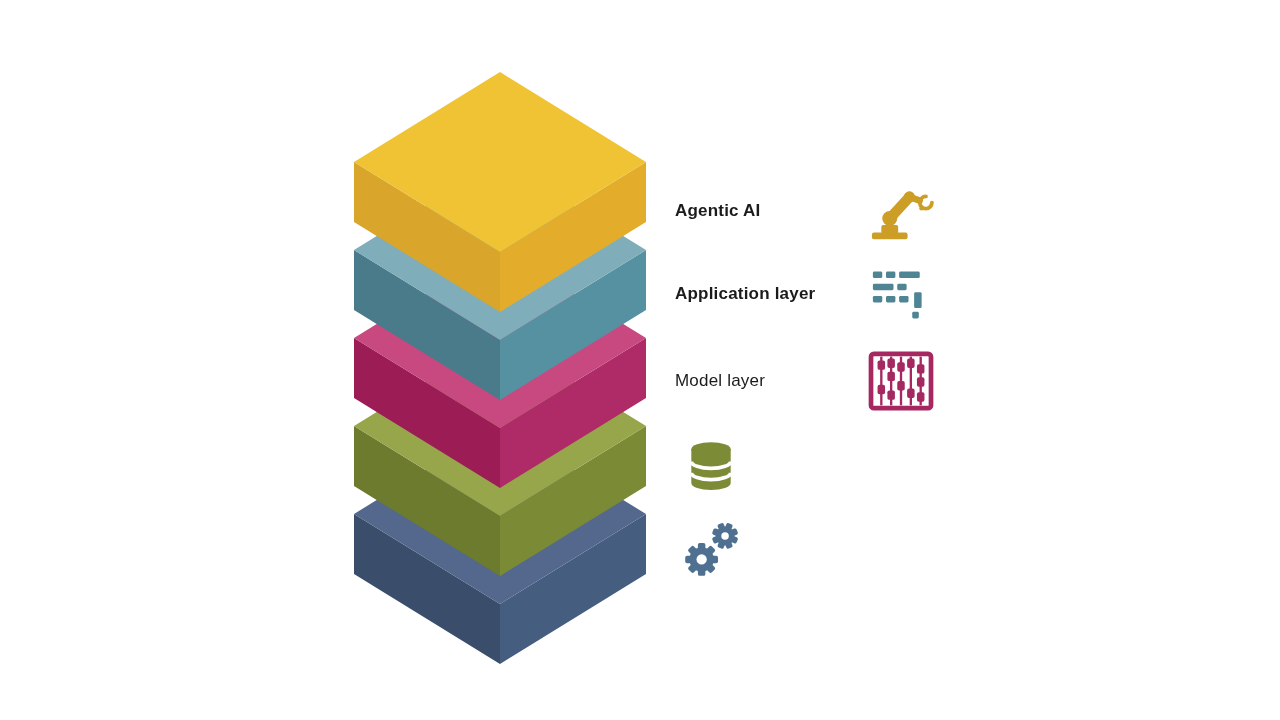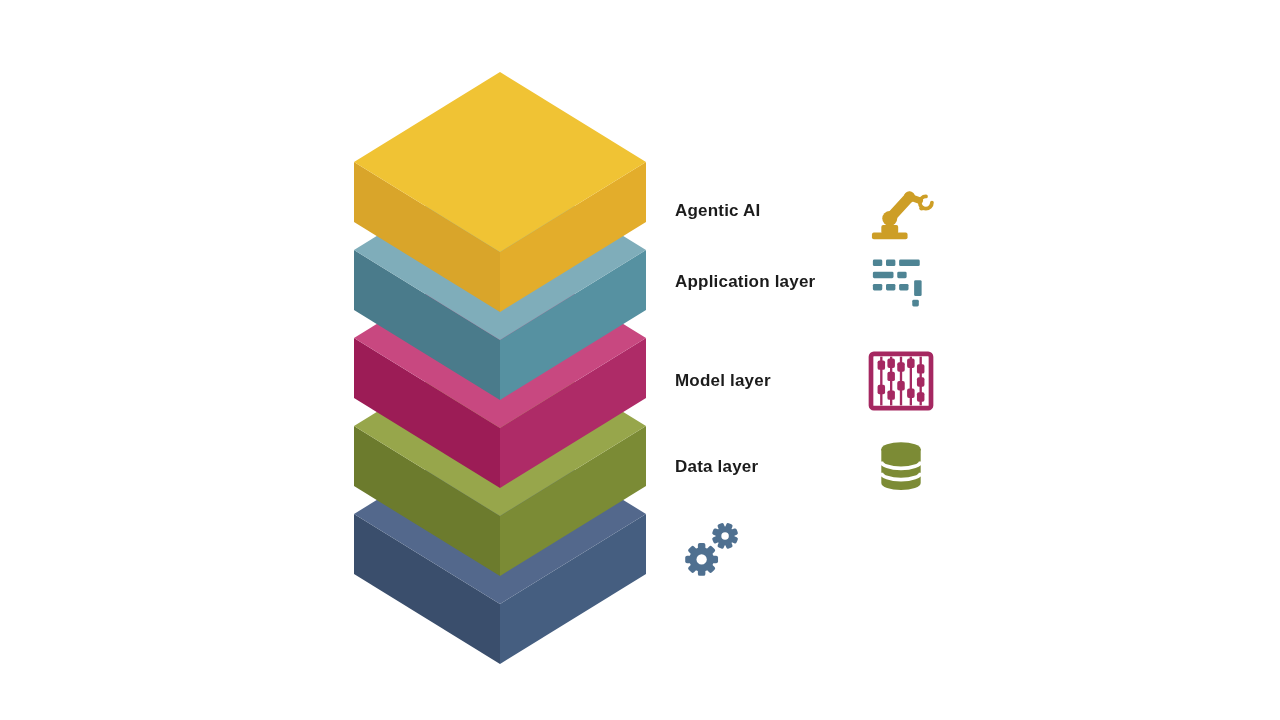--- a/index.html
+++ b/index.html
@@ -20,21 +20,21 @@
     align-items: center;
   }
   .label {
     width: 190px;
     font-size: 17px;
     color: #1b1b1b;
     letter-spacing: 0.2px;
     white-space: nowrap;
   }
   .row.bold .label { font-weight: 700; }
-  .row.regular .label { font-weight: 700; }
+  .row.regular .label { font-weight: 400; }
   .iconbox {
     width: 72px; height: 64px;
     display: flex; align-items: center; justify-content: center;
   }
 </style>
 </head>
 <body>
 
 <div class="stage">
 
@@ -80,21 +80,21 @@
         <circle cx="24" cy="40" r="8" fill="currentColor"></circle>
         <line x1="24" y1="40" x2="45" y2="17" stroke="currentColor" stroke-width="11" stroke-linecap="round"></line>
         <circle cx="45" cy="17" r="6" fill="currentColor"></circle>
         <line x1="45" y1="17" x2="56" y2="21" stroke="currentColor" stroke-width="7" stroke-linecap="round"></line>
         <circle cx="62.5" cy="23" r="6.5" fill="none" stroke="currentColor" stroke-width="4" stroke-dasharray="30 10.8" stroke-linecap="round"></circle>
         <circle cx="58" cy="29" r="2.5" fill="currentColor"></circle>
       </svg>
     </span>
   </div>
 
-  <div class="row bold" style="top:250px">
+  <div class="row bold" style="top:262px">
     <span class="label">Application layer</span>
     <span class="iconbox">
       <svg viewBox="0 0 72 64" width="68" height="60" color="#4E8494">
         <g fill="currentColor">
           <rect x="6" y="8" width="10" height="7" rx="1.5"></rect>
           <rect x="20" y="8" width="10" height="7" rx="1.5"></rect>
           <rect x="34" y="8" width="22" height="7" rx="1.5"></rect>
           <rect x="6" y="21" width="22" height="7" rx="1.5"></rect>
           <rect x="32" y="21" width="10" height="7" rx="1.5"></rect>
           <rect x="6" y="34" width="10" height="7" rx="1.5"></rect>
@@ -131,21 +131,20 @@
           <rect x="42.5" y="40" width="8" height="10" rx="2"></rect>
           <rect x="53" y="14" width="8" height="10" rx="2"></rect>
           <rect x="53" y="28" width="8" height="10" rx="2"></rect>
           <rect x="53" y="44" width="8" height="10" rx="2"></rect>
         </g>
       </svg>
     </span>
   </div>
 
   <div class="row bold" style="top:435px">
-    <span class="label">Data layer</span>
     <span class="iconbox">
       <svg viewBox="0 0 72 64" width="68" height="60" color="#7C8B35">
         <ellipse cx="36" cy="13" rx="21" ry="7.5" fill="currentColor"></ellipse>
         <path d="M15 13 L15 49 A21 7.5 0 0 0 57 49 L57 13 Z" fill="currentColor"></path>
         <path d="M15 26 A21 7.5 0 0 0 57 26" stroke="#ffffff" stroke-width="4" fill="none"></path>
         <path d="M15 38 A21 7.5 0 0 0 57 38" stroke="#ffffff" stroke-width="4" fill="none"></path>
       </svg>
     </span>
   </div>
 

